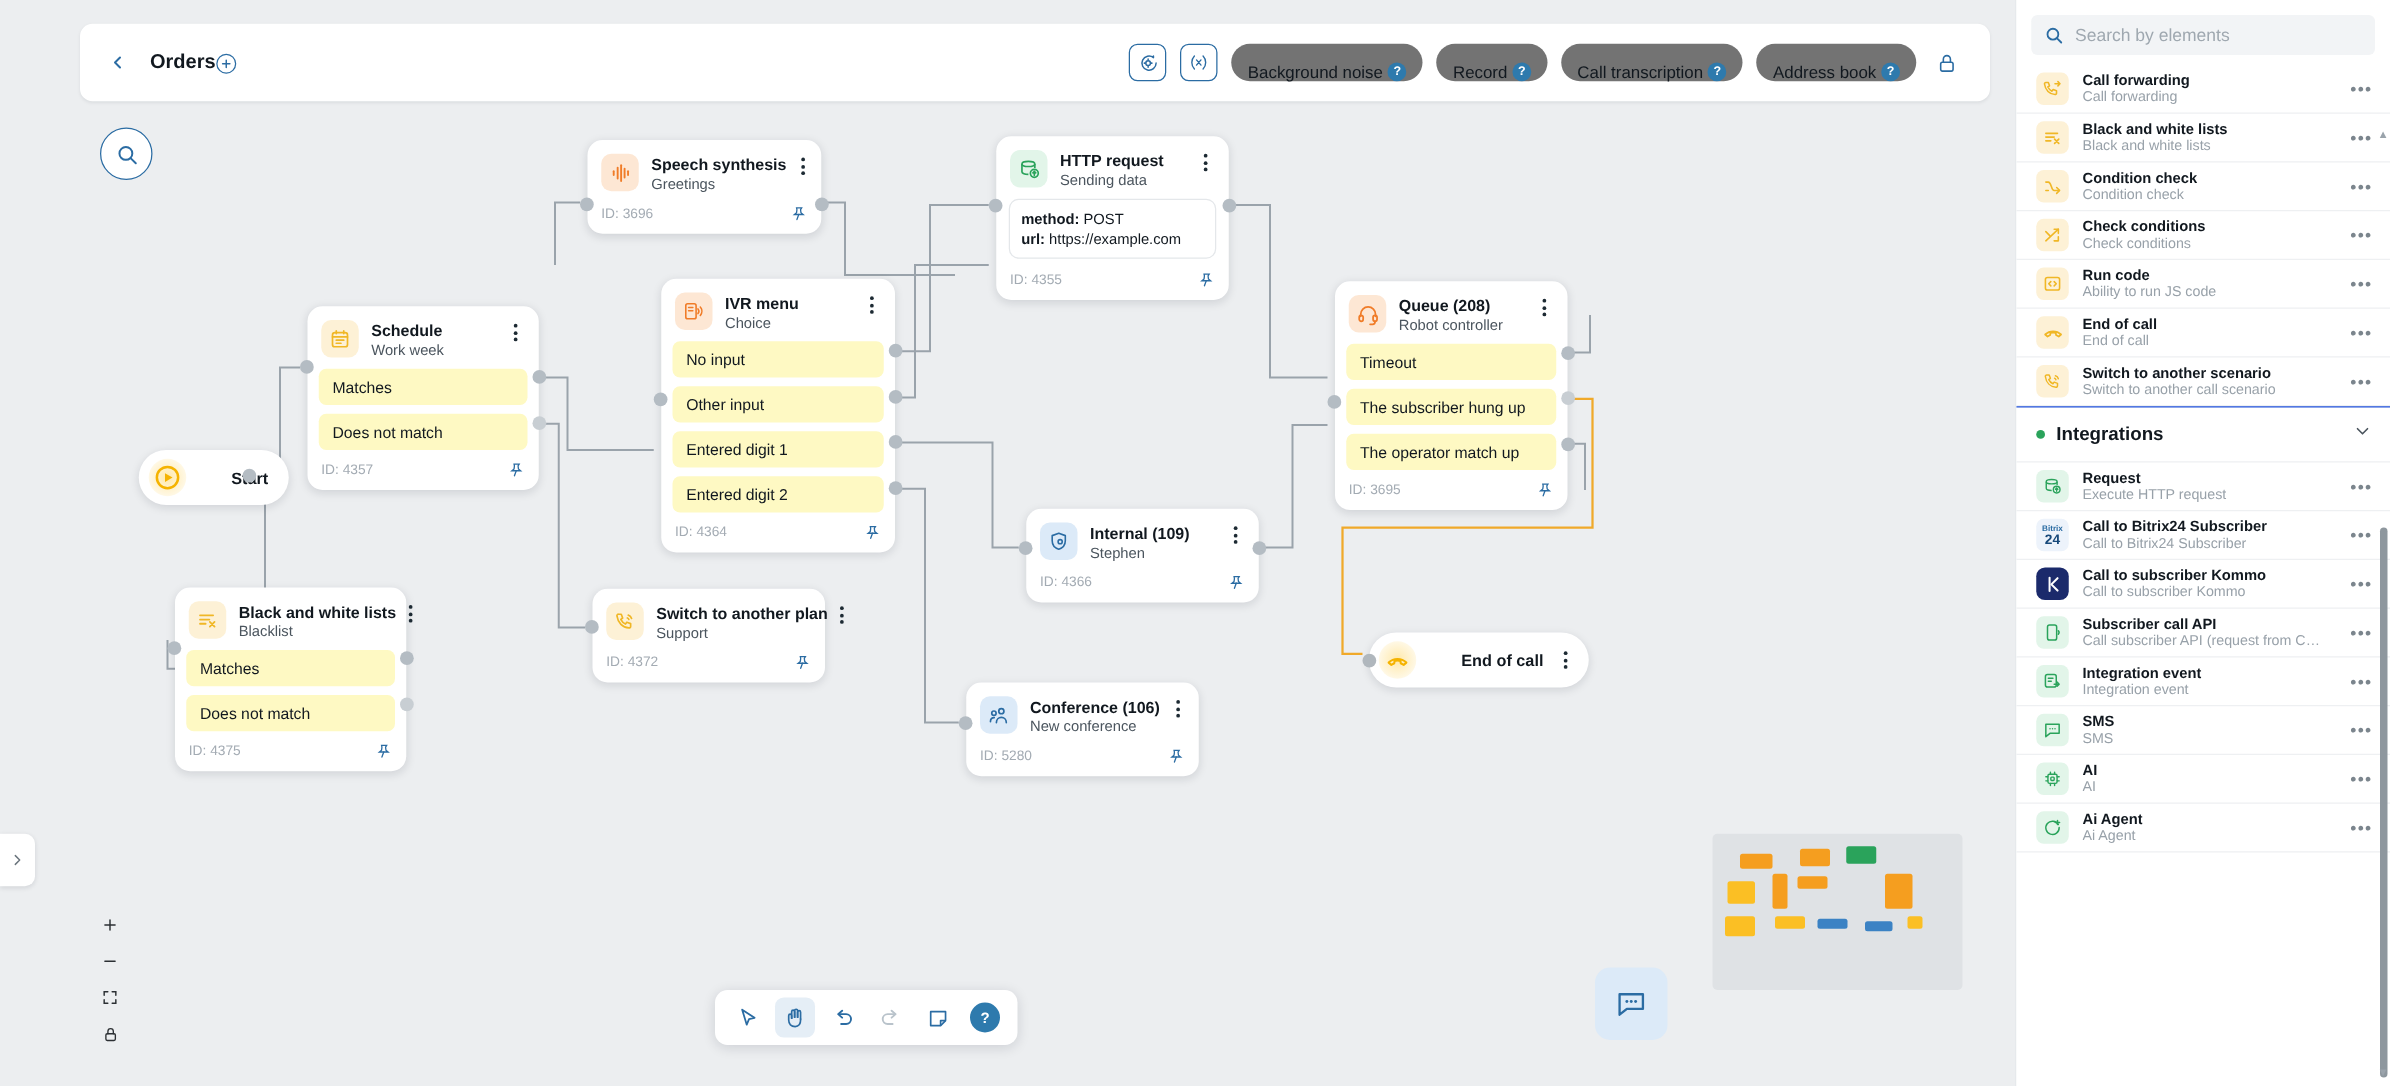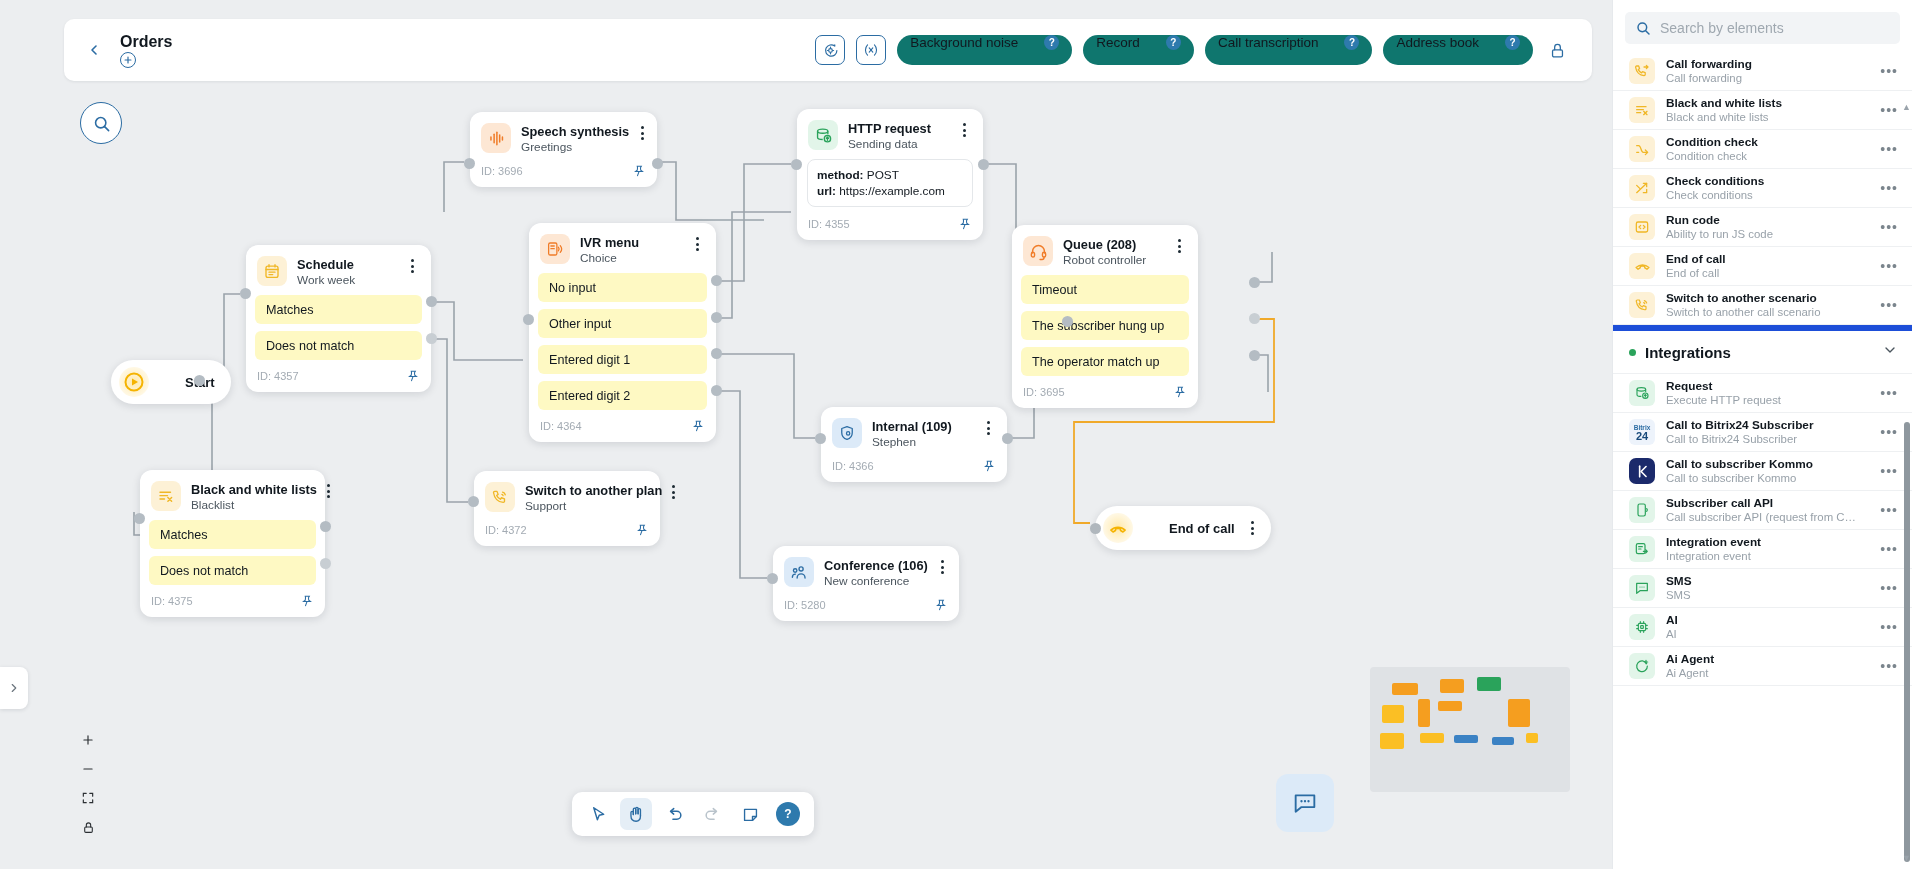--- a/index.html
+++ b/index.html
@@ -28,39 +28,39 @@
     position: absolute; left: 64px; top: 19px; width: 1528px; height: 62px;
     background: #fff; border-radius: 10px;
     box-shadow: 0 1px 3px rgba(16,24,40,.08);
     display: flex; align-items: center;
   }
   .back-chevron {
     margin-left: 18px; width: 24px; height: 24px;
     display: flex; align-items: center; justify-content: center;
     color: #2b6ca3; cursor: pointer;
   }
-  .title-wrap { margin-left: 14px; display: flex; flex-direction: column; gap: 1px; }
+  .title-wrap { margin-left: 14px; display: flex; flex-direction: row; gap: 1px; align-items: flex-end; }
   .title-wrap .ttl { font-size: 16px; font-weight: bold; color: #11181f; line-height: 18px; }
   .plus-circle {
     width: 16px; height: 16px; border-radius: 50%;
     border: 1.4px solid #2b6ca3; color: #2b6ca3;
     font-size: 13px; line-height: 13px; text-align: center;
     display: flex; align-items: center; justify-content: center; cursor: pointer;
   }
   .plus-circle svg { display:block; }
   .hdr-right { margin-left: auto; display: flex; align-items: center; gap: 11px; padding-right: 22px; }
   .sq-btn {
     width: 30px; height: 30px; border-radius: 7px;
     border: 1.4px solid #2b6ca3; color: #2b6ca3;
     display: flex; align-items: center; justify-content: center;
     background: #fff; cursor: pointer;
   }
   .pill {
     height: 30px; padding: 0 13px; border-radius: 16px;
-    background: #0f766e; display: flex; align-items: flex-start; gap: 26px;
+    background: #737373; display: flex; align-items: flex-end; gap: 4px;
     font-size: 13.5px; color: #11181f; cursor: pointer; white-space: nowrap;
   }
   .qbadge {
     width: 15px; height: 15px; border-radius: 50%; background: #2e7aad;
     color: #fff; font-size: 10px; font-weight: bold;
     display: flex; align-items: center; justify-content: center;
   }
   .lock-btn { width: 26px; height: 26px; color: #2b6ca3; display:flex; align-items:center; justify-content:center; cursor:pointer; }
 
   
@@ -199,21 +199,21 @@
   .sb-ico.amber { background: #fdf1d6; color: #f0b726; }
   .sb-ico.green { background: #e2f5e9; color: #2aa35b; }
   .sb-ico.navy  { background: #1b2a6b; color: #fff; border-radius: 7px; }
   .sb-ico.pale  { background: #edf3fb; color: #2b6ca3; }
   .sb-txt { display: flex; flex-direction: column; gap: 0px; min-width: 0; }
   .sb-title { font-size: 11.8px; font-weight: bold; color: #11181f; line-height: 14px; white-space: nowrap; overflow: hidden; text-overflow: ellipsis; }
   .sb-sub { font-size: 11.4px; color: #98a1a9; line-height: 14px; white-space: nowrap; overflow: hidden; text-overflow: ellipsis; }
   .sb-more { margin-left: auto; color: #7b858d; font-size: 14px; letter-spacing: 1px; cursor: pointer; padding-left: 6px; }
   .sb-section {
     display: flex; align-items: center; gap: 9px; padding: 11px 14px 11px 16px;
-    border-top: 6px solid #1d4ed8; border-bottom: 1px solid #eef0f2; cursor: pointer;
+    border-top: 1px solid #1d4ed8; border-bottom: 1px solid #eef0f2; cursor: pointer;
   }
   .sb-section .gdot { width: 7px; height: 7px; border-radius: 50%; background: #2aa35b; }
   .sb-section .lbl { font-size: 15px; font-weight: bold; color: #11181f; }
   .sb-section .chev { margin-left: auto; color: #4b555e; }
   .sb-scrollbar {
     position: absolute; right: 2px; width: 6px; border-radius: 3px; background: #8e979e;
   }
   .sb-arrow { position: absolute; right: 1px; color: #9aa3ab; font-size: 9px; }
 </style>
 </head>
@@ -486,21 +486,21 @@
               </svg>
           </div>
         </div>
       </div>
       <div class="dot" style="left:459px; top:222px;"></div>
       <div class="dot" style="left:647px; top:183px;"></div>
       <div class="dot" style="left:647px; top:220px;"></div>
       <div class="dot" style="left:647px; top:256px;"></div>
       <div class="dot" style="left:647px; top:293px;"></div>
 
-      <div class="node" style="left:948px; top:133px; width:186px;">
+      <div class="node" style="left:1004px; top:133px; width:186px;">
         <div class="node-head">
           <div class="node-ico ico-orange">
             <svg width="19" height="19" viewBox="0 0 24 24" fill="none" stroke="currentColor" stroke-width="1.8" stroke-linecap="round">
                 <path d="M4.5 14v-2a7.5 7.5 0 0 1 15 0v2"></path>
                 <rect x="3" y="13" width="4" height="6" rx="2"></rect>
                 <rect x="17" y="13" width="4" height="6" rx="2"></rect>
                 <path d="M19 19v.5a2.5 2.5 0 0 1-2.5 2.5H14"></path>
               </svg>
           </div>
           <div class="node-txt">

